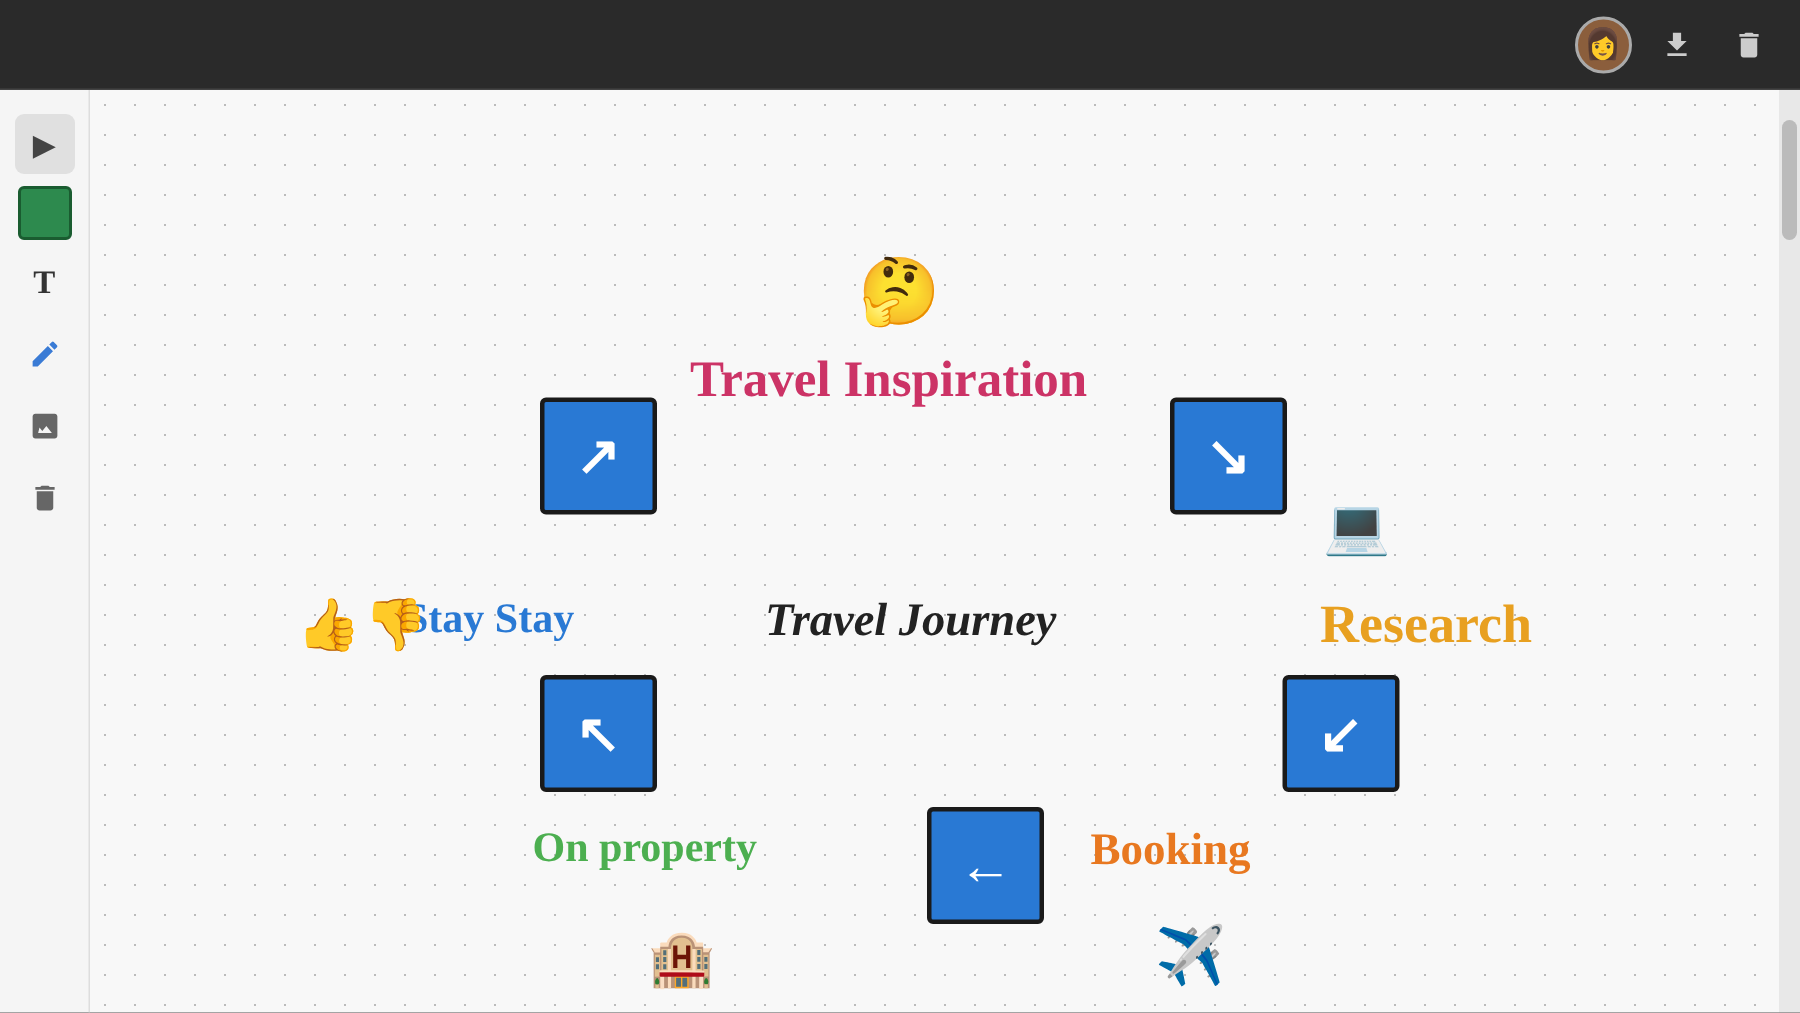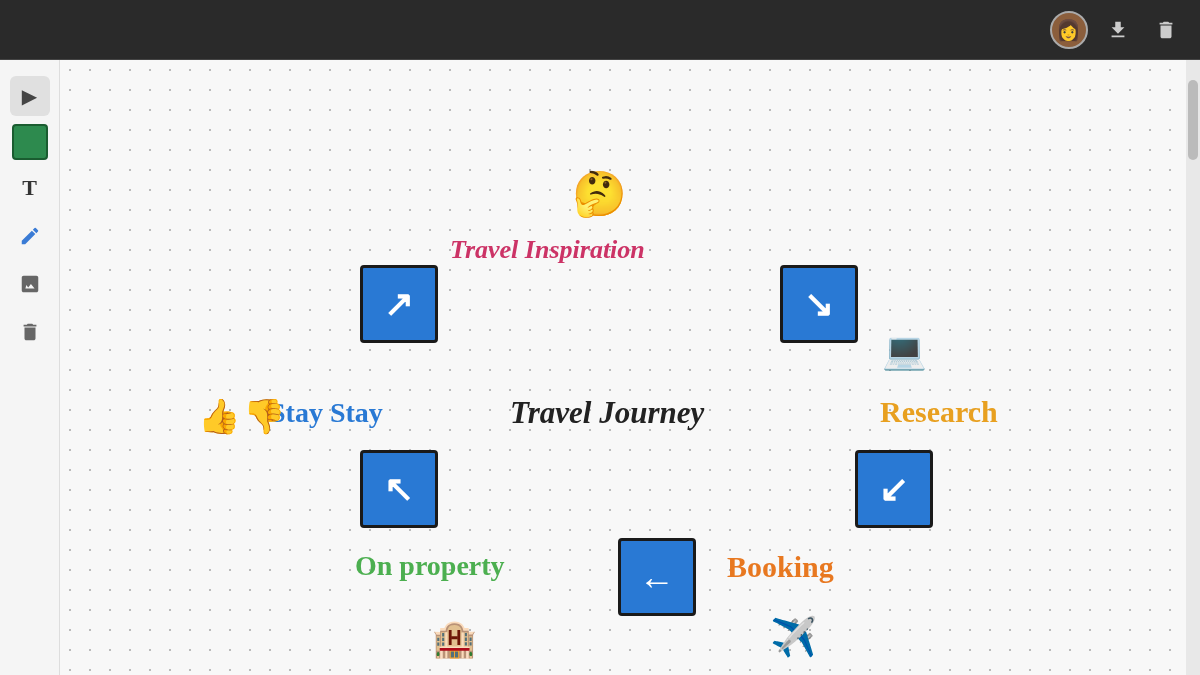--- a/index.html
+++ b/index.html
@@ -193,25 +193,25 @@
       <svg width="22" height="22" viewBox="0 0 24 24" fill="#666">
         <path d="M6 19c0 1.1.9 2 2 2h8c1.1 0 2-.9 2-2V7H6v12zM19 4h-3.5l-1-1h-5l-1 1H5v2h14V4z"></path>
       </svg>
     </div>
   </div>
 
   <div id="canvas">
 
     <div class="center-title" style="left: 450px; top: 335px;">Travel Journey</div>
 
-    <div class="label" style="left: 390px; top: 175px; color: #cc3366; font-size: 26px; font-style: italic;">
+    <div class="label" style="left: 400px; top: 175px; color: #cc3366; font-size: 34px;">
       Travel Inspiration
     </div>
 
-    <div class="label" style="left: 820px; top: 335px; color: #e8a020; font-size: 30px;">
+    <div class="label" style="left: 820px; top: 335px; color: #e8a020; font-size: 36px;">
       Research
     </div>
 
     <div class="label" style="left: 667px; top: 490px; color: #e87820; font-size: 30px;">
       Booking
     </div>
 
     <div class="label" style="left: 295px; top: 490px; color: #4caf50; font-size: 28px;">
       On property
     </div>

